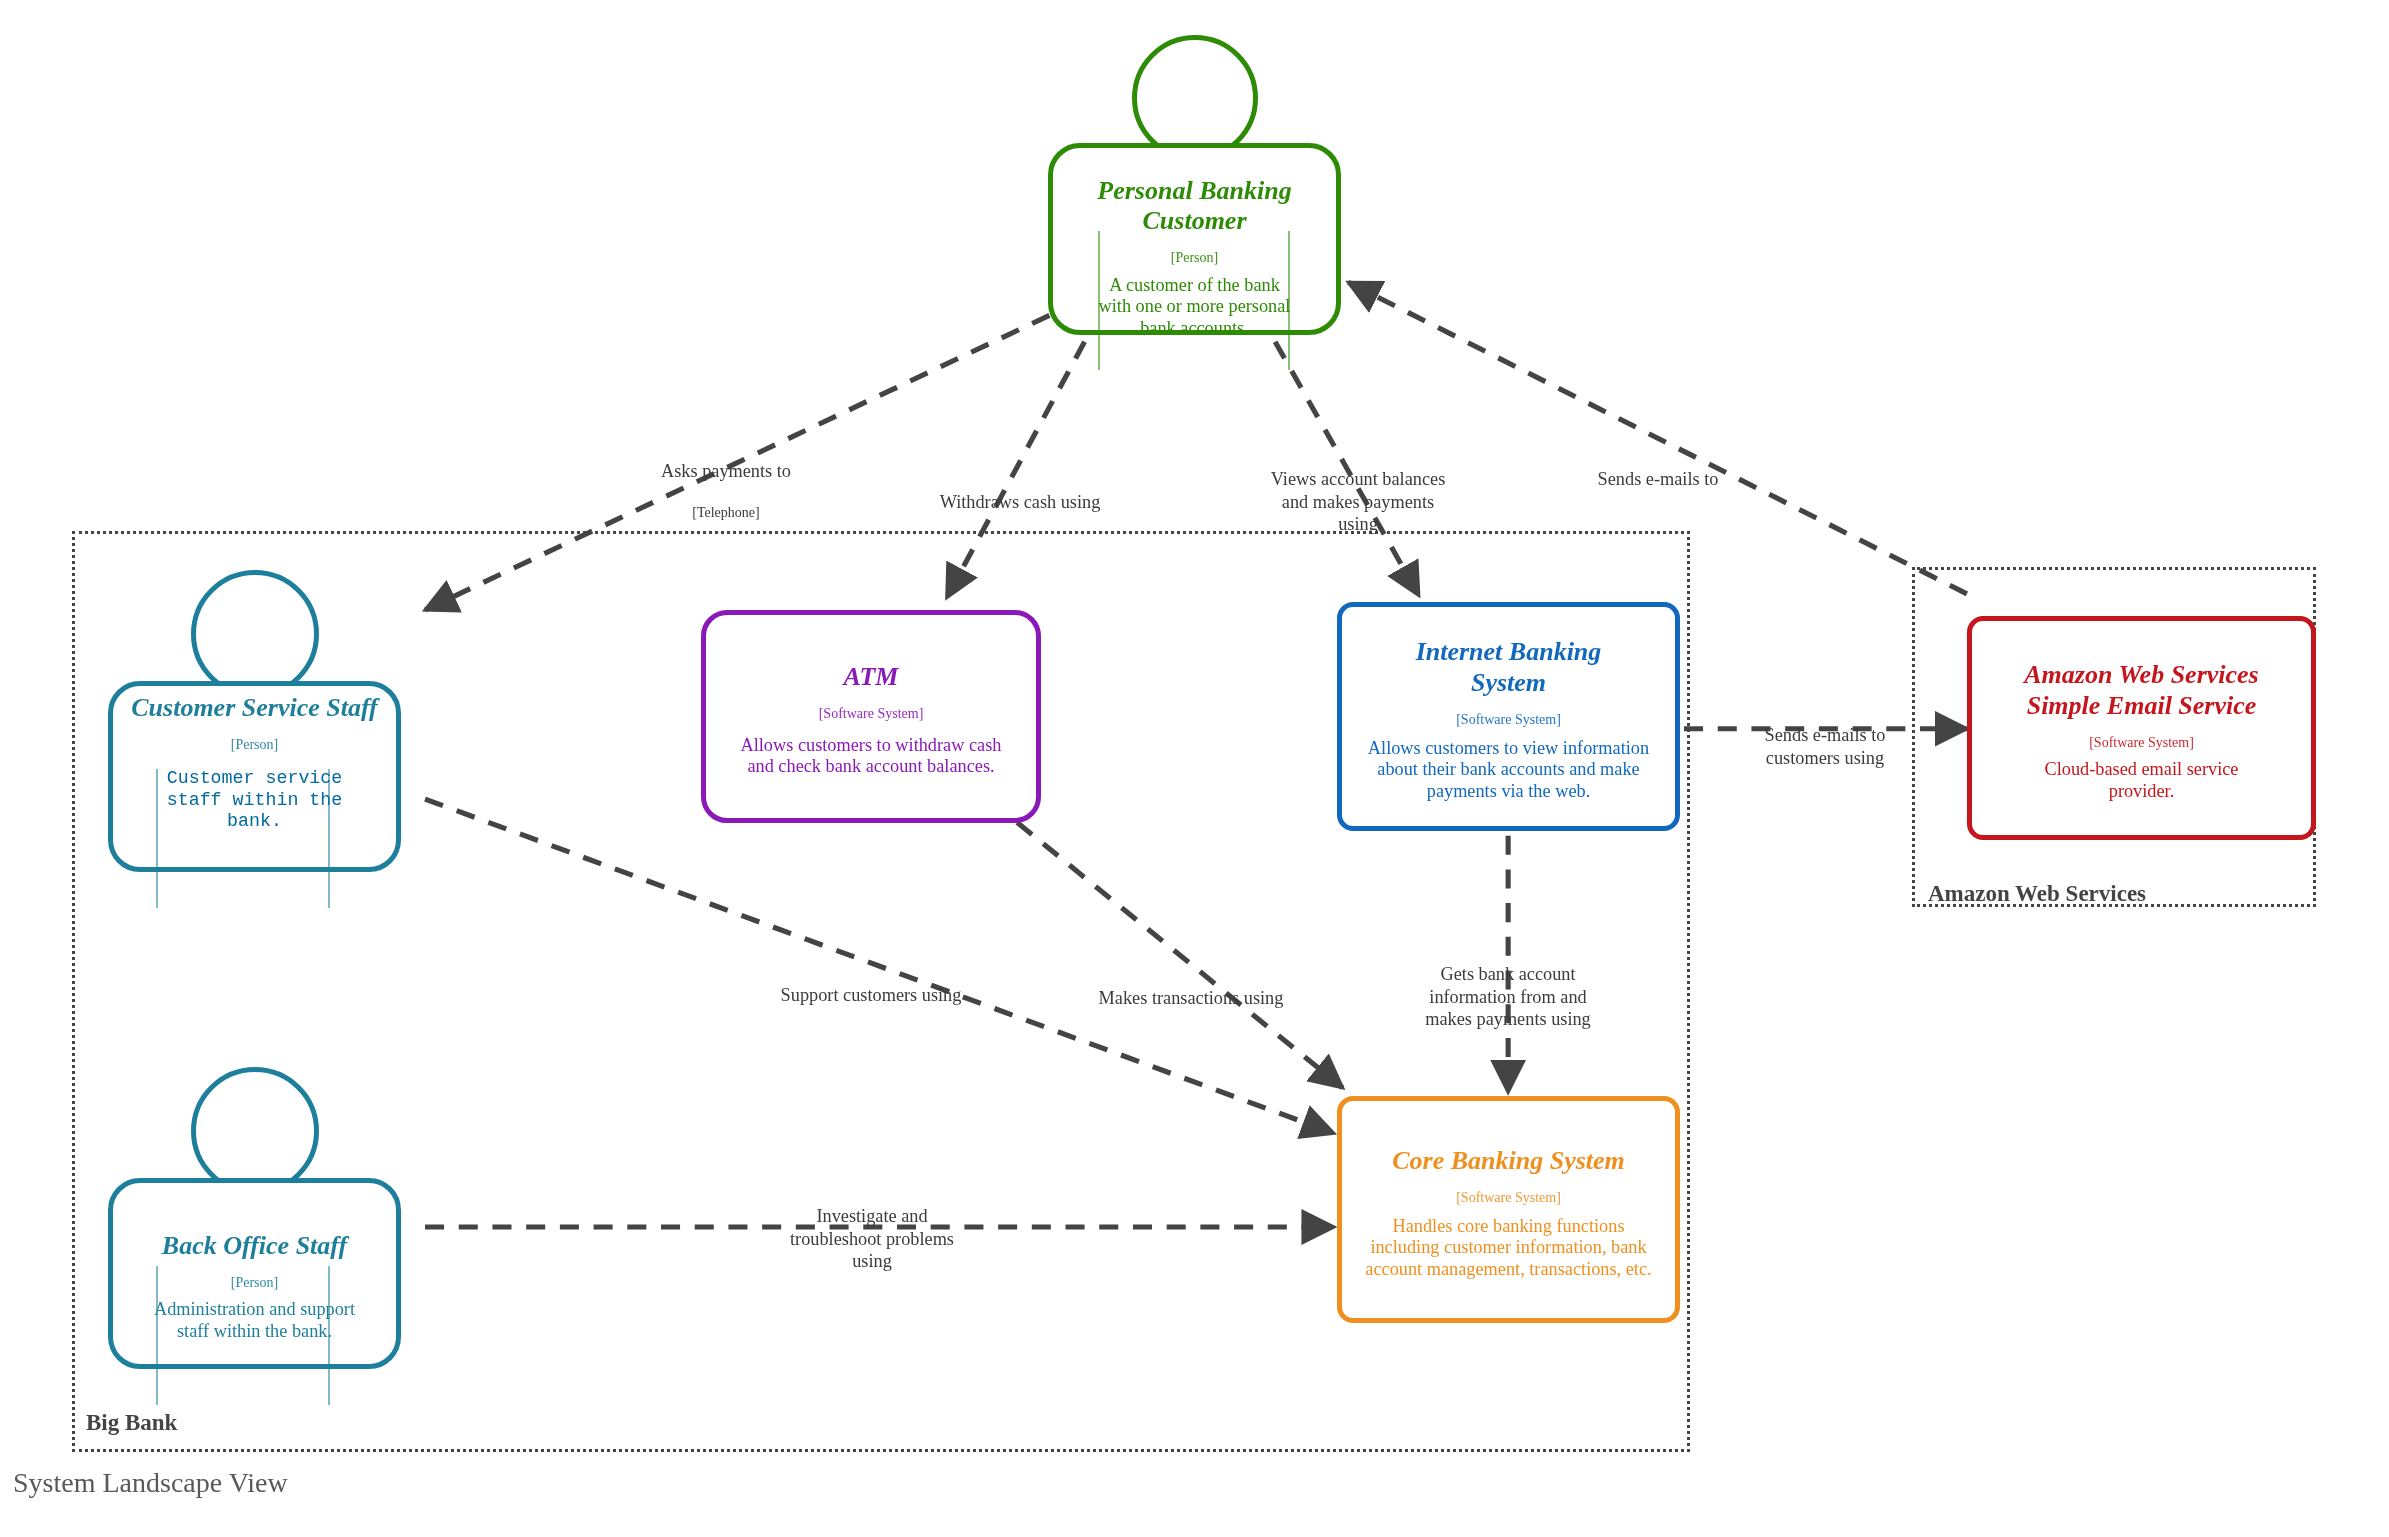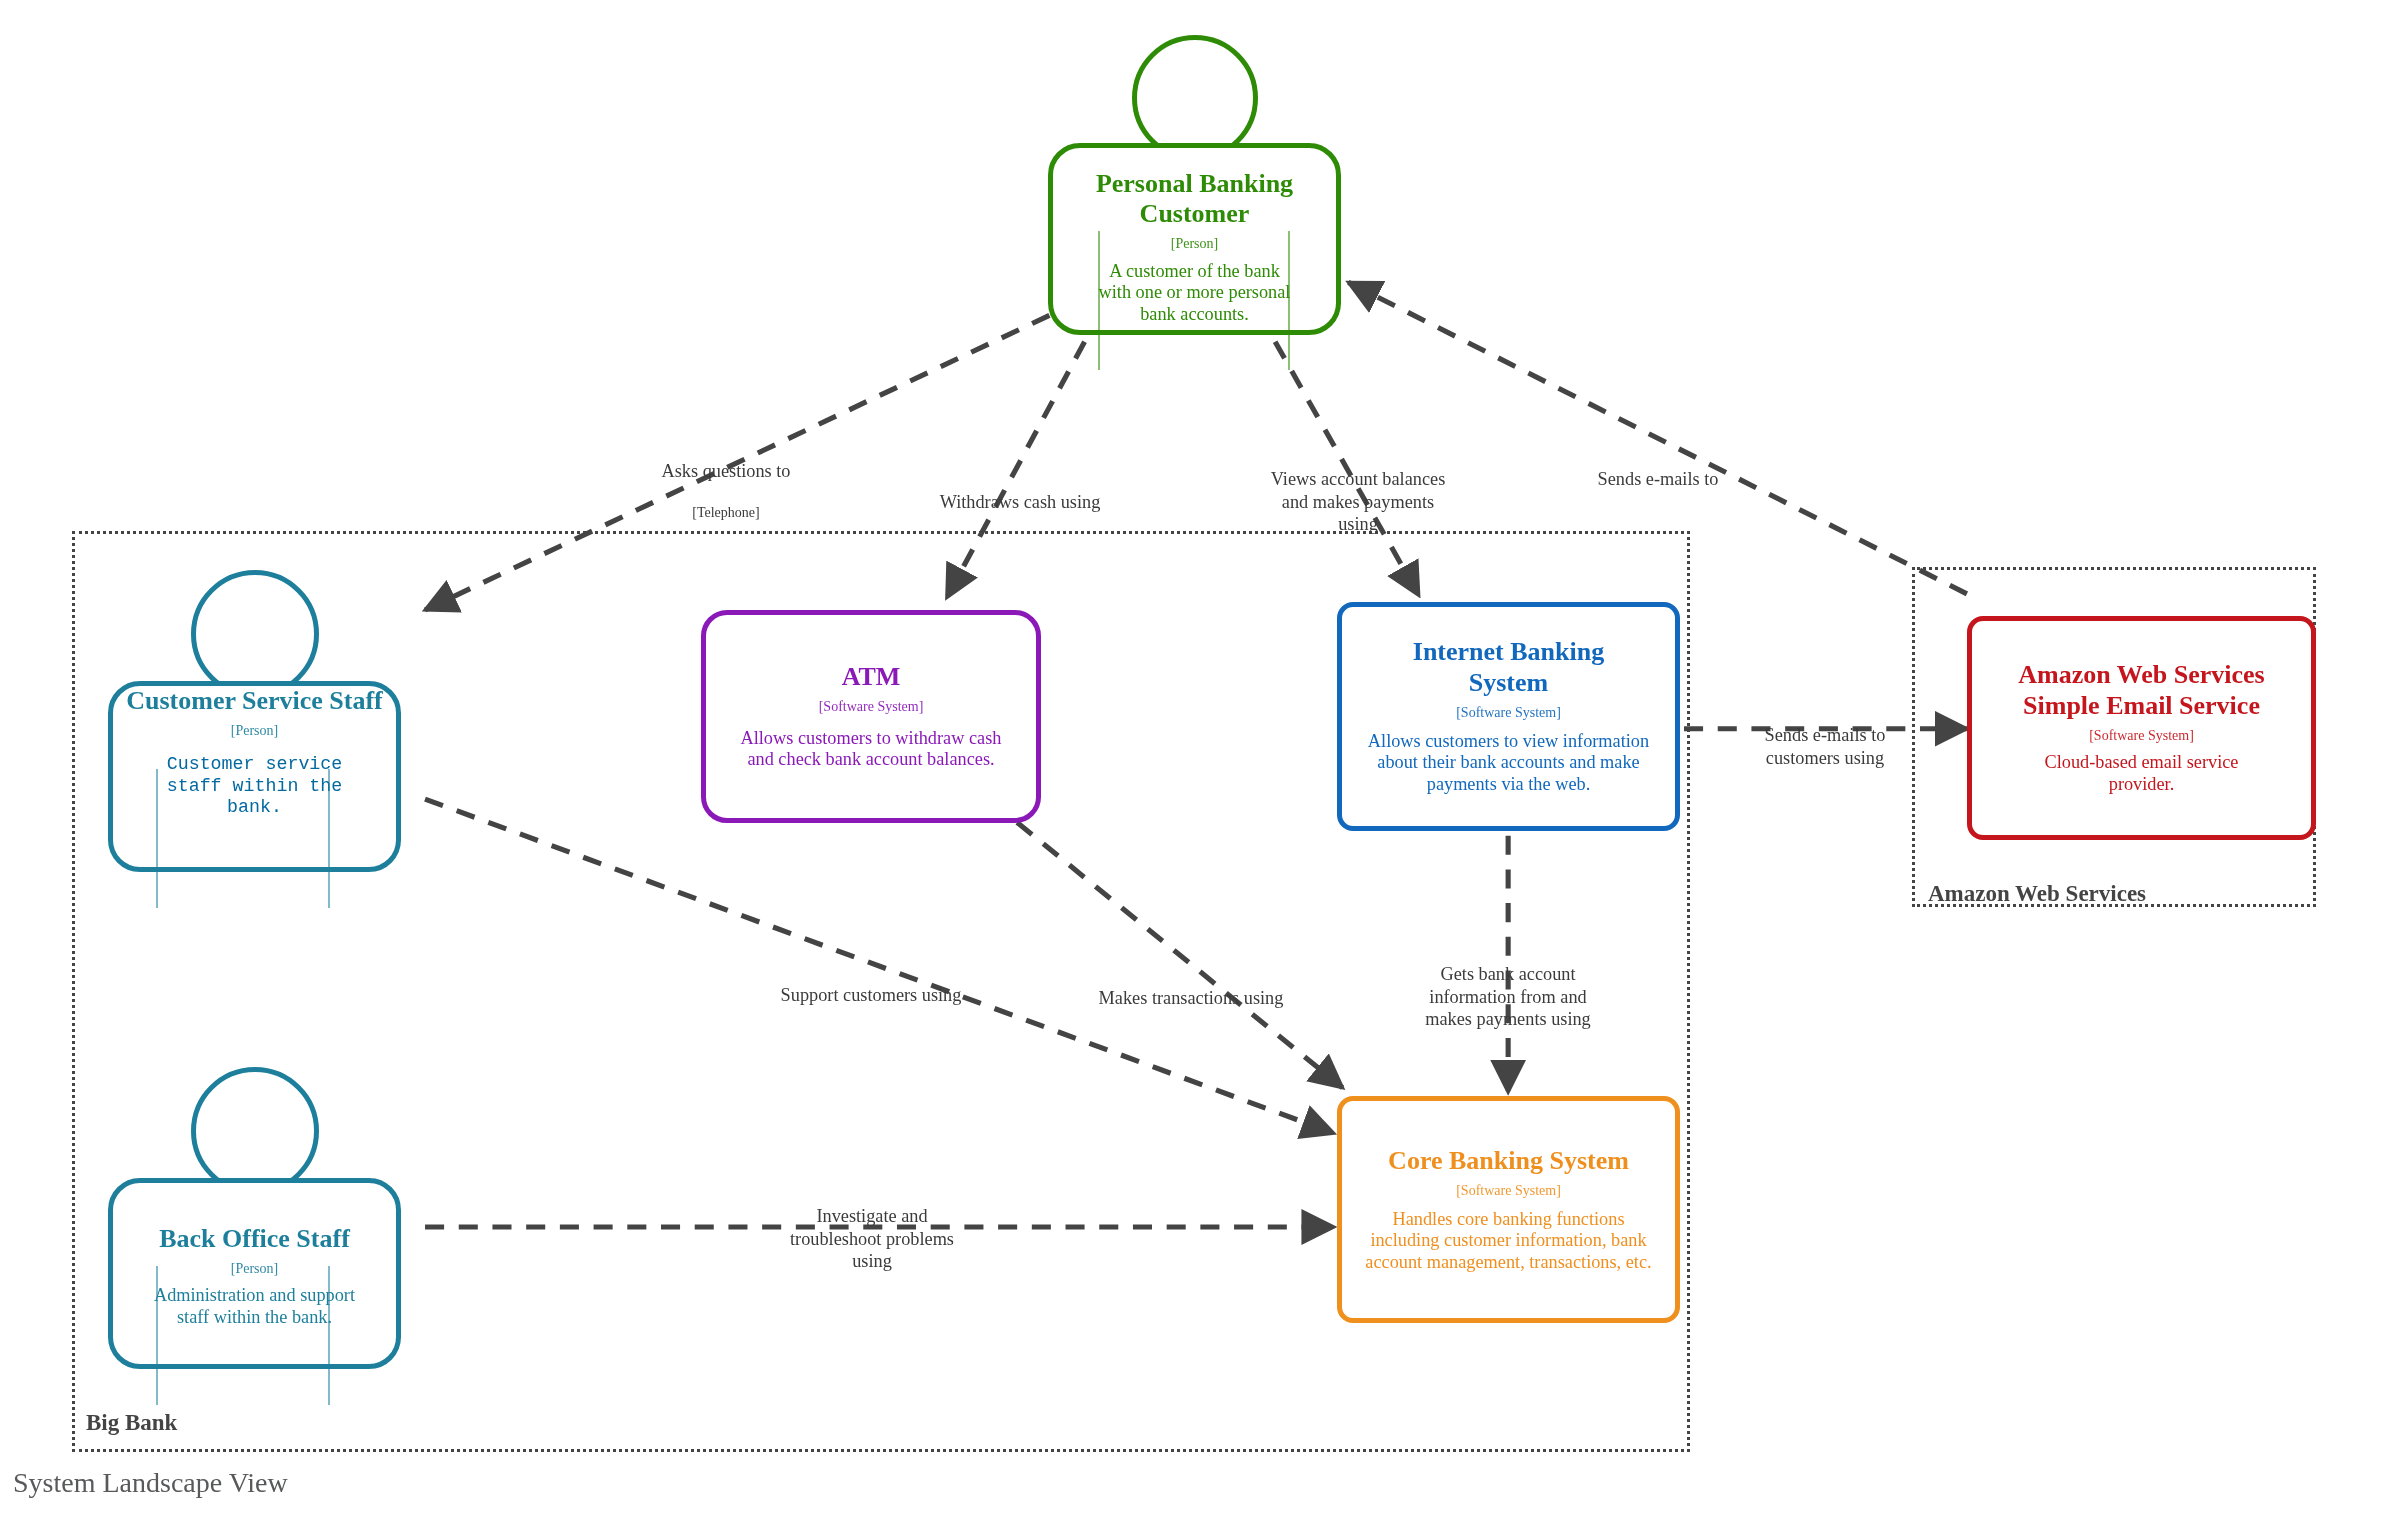--- a/index.html
+++ b/index.html
@@ -51,22 +51,23 @@
     flex-direction: column;
     align-items: center;
     justify-content: center;
     text-align: center;
     background: #ffffff;
   }
   .node-name {
     font-weight: bold;
     font-size: 26px;
     line-height: 1.18;
-    margin: 0;
+    margin: 7px;
     padding: 0 10.3px;
+    font-style: italic;
   }
   .node-type {
     font-size: 14px;
     line-height: 1.2;
     margin-top: 6.6px;
     opacity: .92;
   }
   .node-desc {
     font-size: 18.3px;
     line-height: 1.18;
@@ -237,21 +238,21 @@
     <div class="node-desc" style="color:#ef8f1e; max-width:292px; margin-top:8.8px;">Handles core banking functions including customer information, bank account management, transactions, etc.</div>
   </div>
 
   <div class="node system" style="left:1967px; top:616px; width:349px; height:224px; border-color:#c4161c;">
     <div class="node-name" style="color:#c4161c; max-width:308px;">Amazon Web Services Simple Email Service</div>
     <div class="node-type" style="color:#c4161c;">[Software System]</div>
     <div class="node-desc" style="color:#c4161c; max-width:242px; margin-top:7.3px;">Cloud-based email service provider.</div>
   </div>
 
   <div class="edge-label" style="left:726px; top:438px; width:293px;">
-    <span>Asks questions to</span>
+    <span>Asks payments to</span>
     <span class="tech">[Telephone]</span>
   </div>
 
   <div class="edge-label" style="left:1020px; top:469px; width:308px;">
     <span>Withdraws cash using</span>
   </div>
 
   <div class="edge-label" style="left:1358px; top:446px; width:293px;">
     <span>Views account balances
 and makes payments

